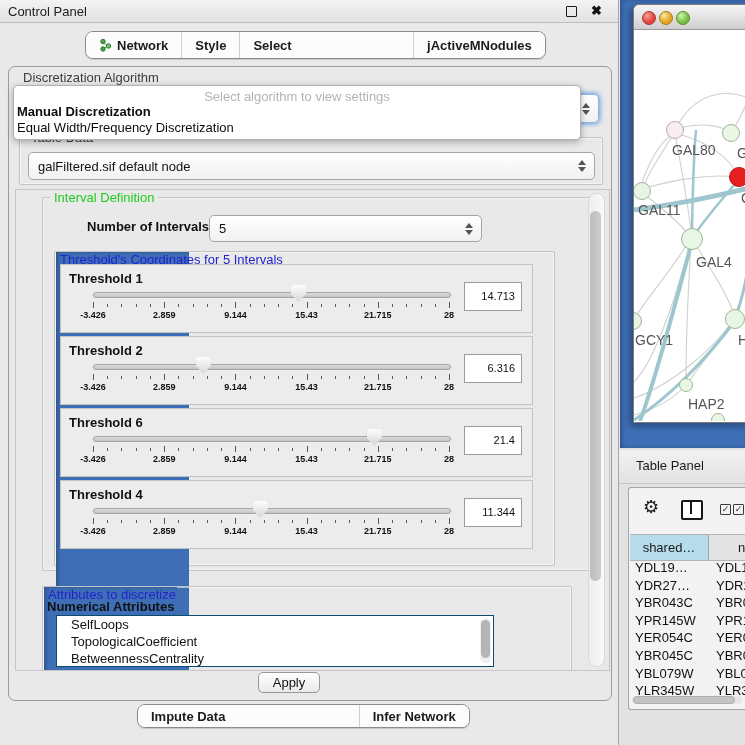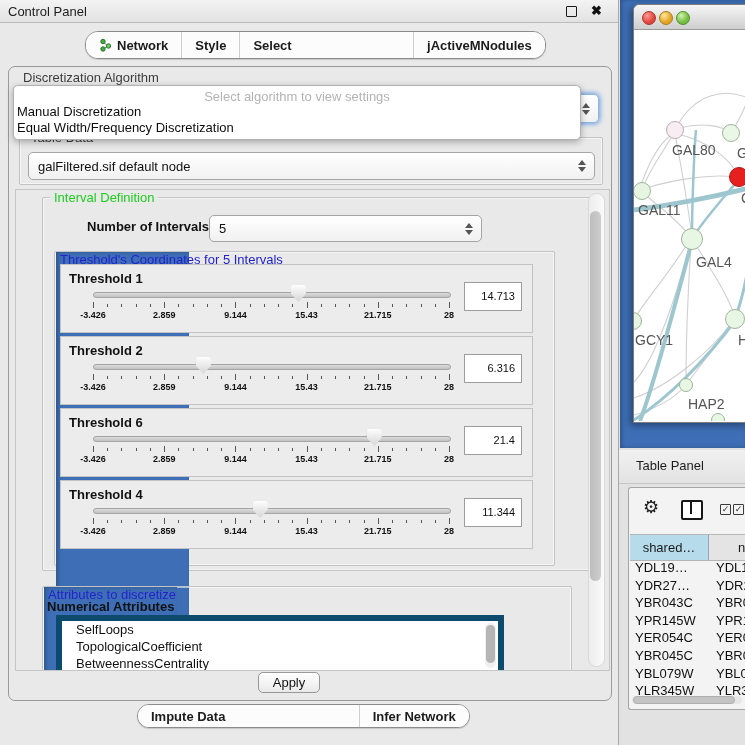--- a/index.html
+++ b/index.html
@@ -5,21 +5,21 @@
   html,body{margin:0;padding:0;background:#d8d8d8;font-family:"Liberation Sans",sans-serif;}
   .screen{position:relative;width:745px;height:745px;background:#e9e9e9;overflow:hidden;font-size:13px;color:#222;}
 
   
   .cp{position:absolute;left:0;top:0;width:618px;height:745px;background:#e9e9e9;border-right:1px solid #a8a8a8;}
   .cp-titlebar{position:absolute;left:0;top:0;width:100%;height:22px;background:linear-gradient(#f3f3f3,#e2e2e2);border-bottom:1px solid #bdbdbd;}
   .cp-title{position:absolute;left:8px;top:4px;font-size:13px;color:#1c1c1c;}
   .float-icon{position:absolute;right:41px;top:6px;width:9px;height:9px;border:1.5px solid #1a1a1a;border-radius:1px;}
   .close-icon{position:absolute;right:16px;top:3px;font-size:13px;font-weight:bold;color:#111;cursor:default;}
 
-  .tabbar{position:absolute;display:flex;align-items:stretch;border:1px solid #8b8b8b;border-radius:13px;overflow:hidden;background:#fcfcfc;box-shadow:0 1px 1px rgba(0,0,0,.15);}
+  .tabbar{position:absolute;display:flex;align-items:stretch;border:1px solid #8b8b8b;border-radius:8px;overflow:hidden;background:#fcfcfc;box-shadow:0 1px 1px rgba(0,0,0,.15);}
   .tabbar.top{left:85px;top:31px;height:26px;}
   .tabbar.bottom{left:137px;top:704px;height:22px;}
   .tab{display:flex;align-items:center;gap:5px;padding:0 13px;font-weight:bold;font-size:13px;color:#1b1b1b;background:#fcfcfc;border-left:1px solid #cfcfcf;white-space:nowrap;}
   .tab:first-child{border-left:none;}
   .tab.selected{background:#6b6b6b;color:#dcdcdc;border-left-color:#6b6b6b;margin-top:32px;}
 
   .big-panel{position:absolute;left:8px;top:66px;width:602px;height:633px;background:#e9e9e9;border:1px solid #9a9a9a;border-radius:7px;}
   .algo-title{position:absolute;left:14px;top:3px;color:#3c3c3c;}
 
   
@@ -28,21 +28,21 @@
   .spinner{position:absolute;right:8px;top:50%;transform:translateY(-50%);display:flex;flex-direction:column;gap:2px;}
   .spinner i{display:block;width:0;height:0;border-left:4px solid transparent;border-right:4px solid transparent;}
   .spinner i.up{border-bottom:5px solid #555;}
   .spinner i.dn{border-top:5px solid #555;}
 
   .combo.sliver{left:548px;top:27px;width:40px;height:27px;border:1px solid #8fb4e2;box-shadow:0 0 5px 1px rgba(84,143,220,.85);z-index:1;}
 
   .popup{position:absolute;left:4px;top:18px;width:566px;height:53px;background:#fff;border:1px solid #b2b2b2;border-radius:5px;box-shadow:0 2px 7px rgba(0,0,0,.3);z-index:5;}
   .popup .hint{text-align:center;color:#b3b3b3;margin-top:3px;}
   .popup .opt{padding-left:3px;line-height:16px;color:#0d0d0d;}
-  .popup .opt.bold{font-weight:normal;}
+  .popup .opt.bold{font-weight:bold;}
 
   
   .fieldset{position:absolute;border:1px solid #c3c3c3;border-radius:2px;box-shadow:inset 0 0 0 1px rgba(255,255,255,.55);}
   .ftitle{position:absolute;top:-8px;left:7px;background:#e9e9e9;padding:0 4px;font-size:13px;white-space:nowrap;}
   .ftitle.dark{color:#3c3c3c;}
   .ftitle.green{color:#21cc21;}
   .ftitle.blue{color:#2323cc;}
 
   .td-group{left:10px;top:70px;width:582px;height:46px;}
   .td-combo{left:8px;top:14px;width:565px;height:26px;}
@@ -65,21 +65,21 @@
   .ticks{position:absolute;left:32px;top:37px;width:356px;height:7px;}
   .tick{position:absolute;width:1px;background:#555;}
   .tick.minor{height:3px;top:2px;}
   .tick.major{height:6px;top:0;}
   .ticklabels{position:absolute;left:32px;top:45px;width:356px;height:12px;}
   .ticklabels span{position:absolute;transform:translateX(-50%);font-size:9px;font-weight:bold;color:#111;white-space:nowrap;}
   .valbox{position:absolute;right:10px;top:17px;width:50px;height:27px;background:#fff;border:1px solid #9c9c9c;font-size:11px;color:#111;text-align:right;line-height:27px;padding-right:6px;}
 
   .attr-group{left:26px;top:396px;width:528px;height:110px;}
   .attr-label{position:absolute;left:4px;top:12px;}
-  .listbox{position:absolute;left:13px;top:28px;width:436px;height:50px;background:#fff;border:6px solid #0c4a6e;overflow:hidden;}
+  .listbox{position:absolute;left:13px;top:28px;width:436px;height:50px;background:#fff;border:1px solid #0c4a6e;overflow:hidden;}
   .listbox .li{padding-left:14px;line-height:17px;color:#111;white-space:nowrap;}
   .lscroll{position:absolute;right:2px;top:2px;width:11px;height:45px;background:#f0f0f0;border-radius:5px;}
   .lthumb{position:absolute;left:1px;top:2px;width:9px;height:38px;background:#b5b5b5;border-radius:5px;}
 
   .apply{position:absolute;left:249px;top:605px;width:62px;height:21px;background:linear-gradient(#ffffff,#e9e9e9);border:1px solid #979797;border-radius:5px;font-family:"Liberation Sans",sans-serif;font-size:13px;color:#111;}
 
   
   .right{position:absolute;left:619px;top:0;width:126px;height:745px;background:#e2e2e2;}
   .blue{position:absolute;left:1px;top:0;width:125px;height:448px;background:#3e6fb6;box-shadow:inset 2px 0 4px rgba(0,0,0,.25);}
   .macwin{position:absolute;left:13px;top:4px;width:115px;height:417px;background:#fff;border:1px solid #7d7d7d;border-right:none;border-radius:6px 0 0 0;box-shadow:-3px 3px 7px rgba(0,0,0,.35);}

